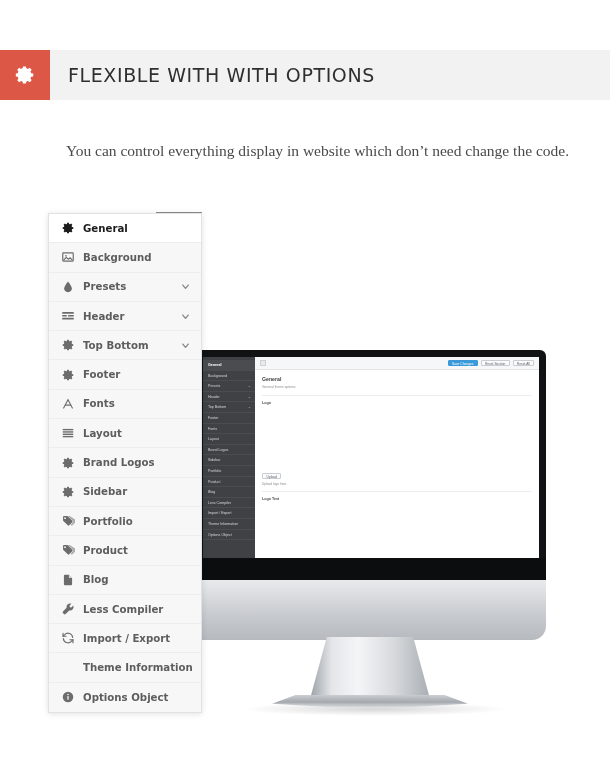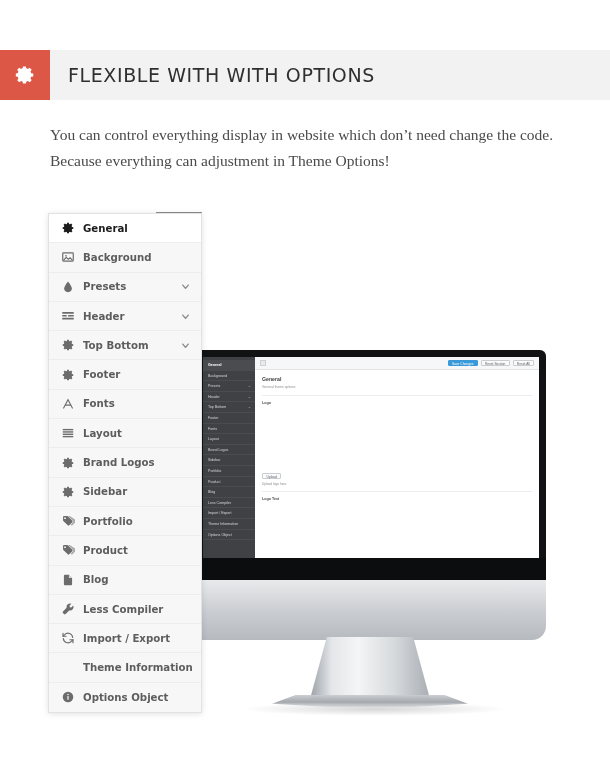--- a/index.html
+++ b/index.html
@@ -36,21 +36,21 @@
   }
 
   
   .intro{
     position:absolute; left:50px; top:122px; width:545px;
     font-family:"Liberation Serif", serif;
     font-size:15.5px;
     line-height:26px;
     color:#4a4a4a;
   }
-  .intro p{ margin:0; }
+  .intro p{ margin:16px; }
 
   
   .stage{
     position:absolute; left:0; top:190px; width:610px; height:540px;
   }
 
   
   .callout-wedge{
     position:absolute; left:0; top:0; width:610px; height:540px;
     pointer-events:none;
@@ -227,21 +227,20 @@
         <path d="M12 8.2a3.8 3.8 0 1 0 0 7.6 3.8 3.8 0 0 0 0-7.6zm0 5.7a1.9 1.9 0 1 1 0-3.8 1.9 1.9 0 0 1 0 3.8z"></path>
         <path d="M21 13.6v-3.2l-2.3-.4a7 7 0 0 0-.7-1.7l1.3-1.9-2.3-2.3-1.9 1.3a7 7 0 0 0-1.7-.7L13 2.6H9.8l-.4 2.1a7 7 0 0 0-1.7.7L5.8 4.1 3.5 6.4l1.3 1.9a7 7 0 0 0-.7 1.7l-2.1.4v3.2l2.1.4c.17.6.4 1.16.7 1.7l-1.3 1.9 2.3 2.3 1.9-1.3c.54.3 1.1.53 1.7.7l.4 2.1H13l.4-2.1c.6-.17 1.16-.4 1.7-.7l1.9 1.3 2.3-2.3-1.3-1.9c.3-.54.53-1.1.7-1.7l2.3-.4z"></path>
       </svg>
     </span>
   </div>
   <div class="header-title">FLEXIBLE WITH WITH OPTIONS</div>
 </div>
 
 <div class="intro">
   <p>You can control everything display in website which don’t need change the code.</p>
-  <p>Because everything can adjustment in Theme Options!</p>
 </div>
 
 <div class="stage">
 
   <svg class="callout-wedge" viewBox="0 0 610 540" preserveAspectRatio="none">
     <polygon points="156,22 202,22 202,495 186,495" fill="#8c8c8c"></polygon>
     <polygon points="156,22 202,300 202,495 186,495" fill="#8c8c8c"></polygon>
     <polygon points="154,24 201,24 201,390 186,497" fill="#8a8a8a"></polygon>
     <polygon points="201,160 201,168 540,168 540,160" fill="#8a8a8a" opacity="0"></polygon>
     <polygon points="154,24 201,24 201,497 186,497" fill="#8a8a8a"></polygon>

